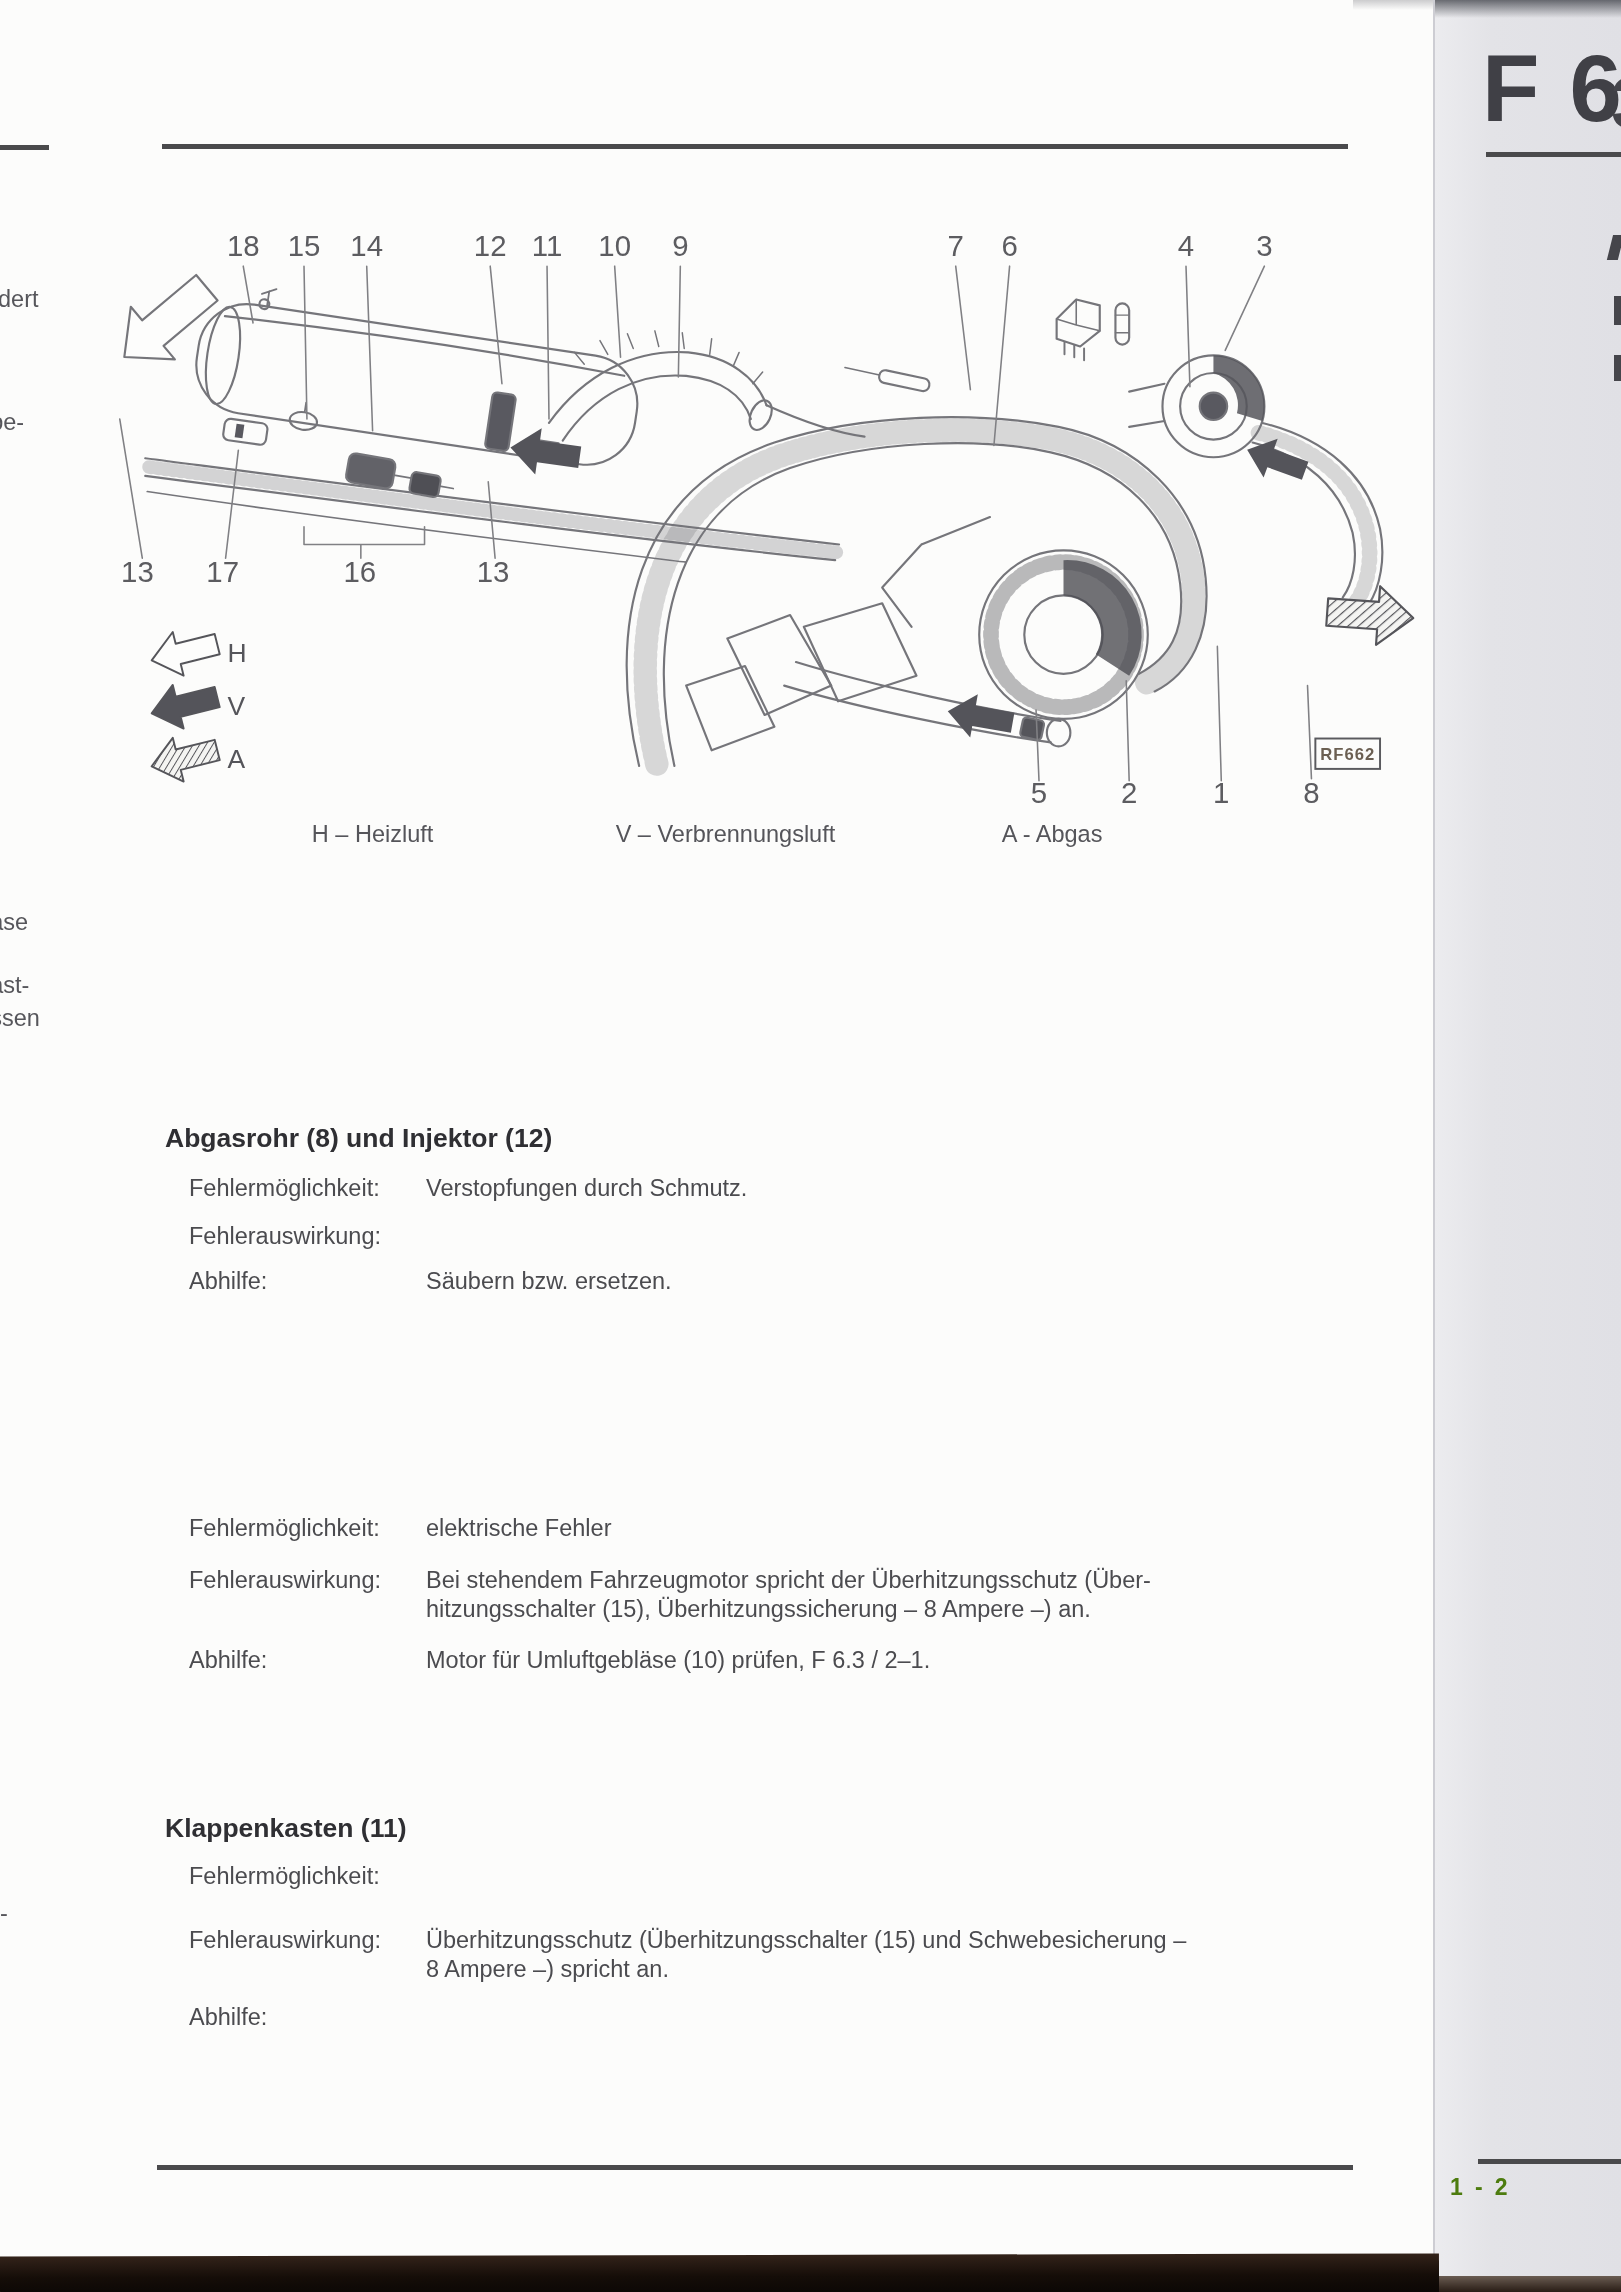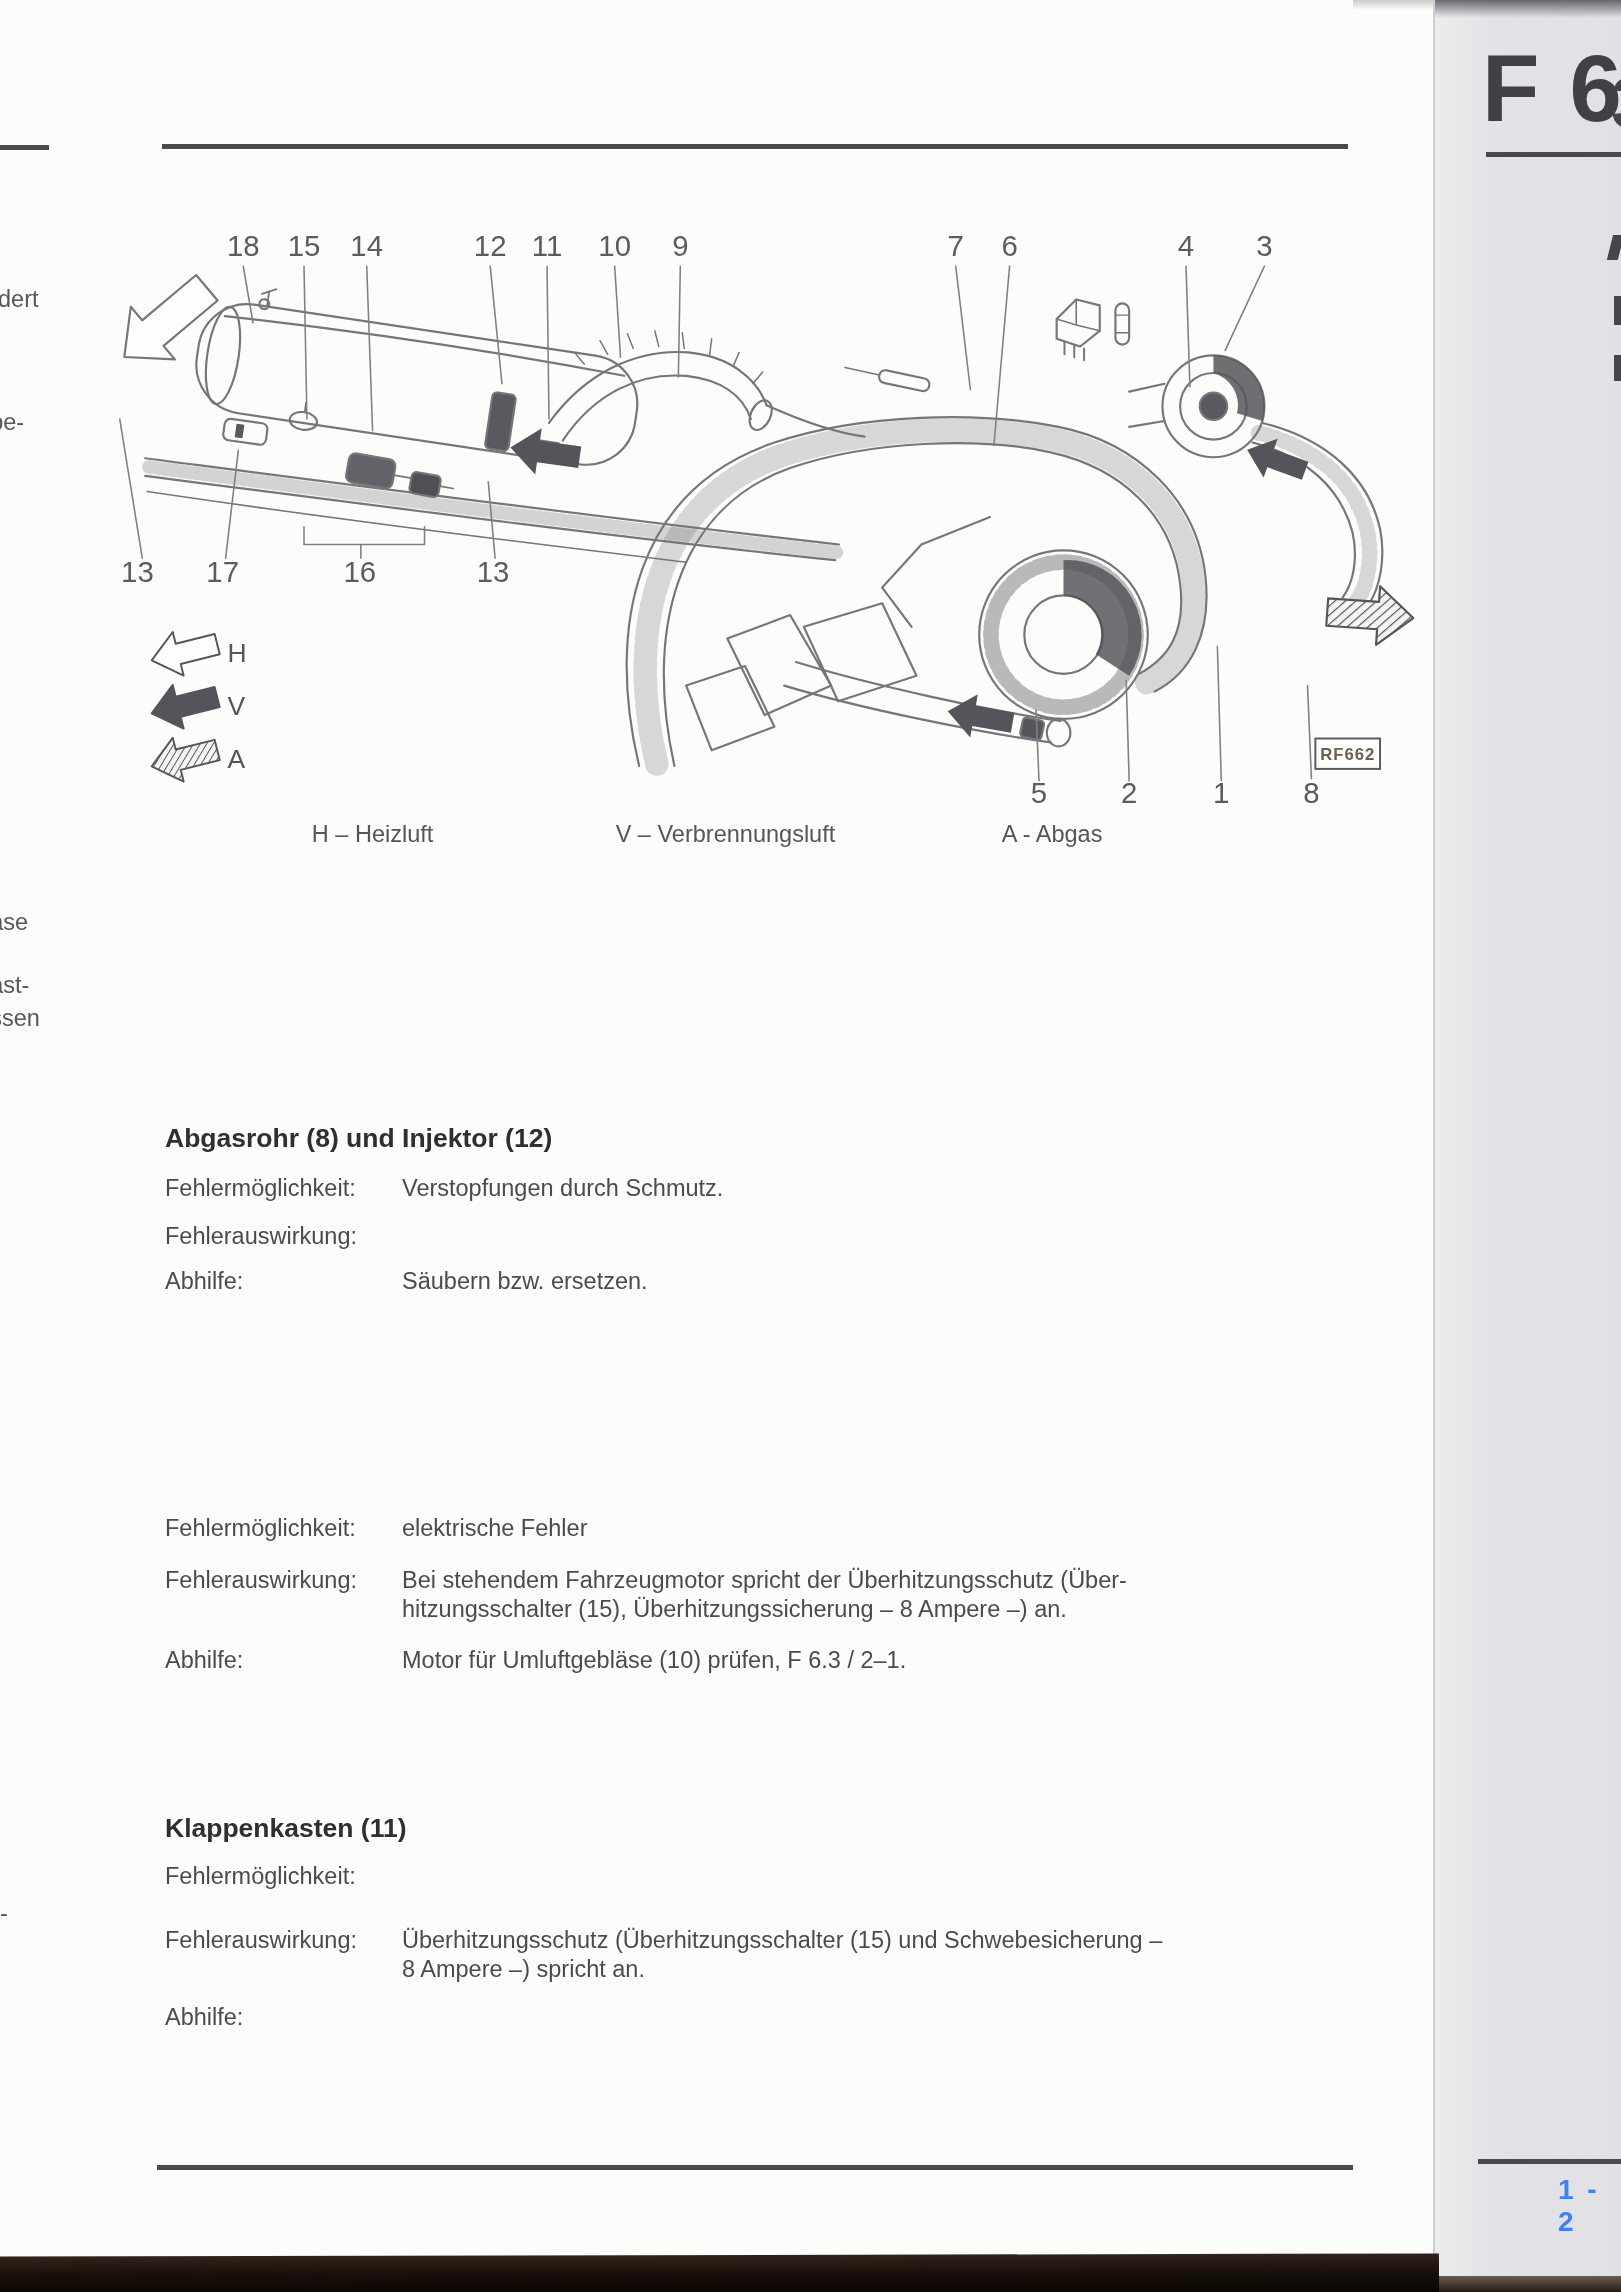--- a/index.html
+++ b/index.html
@@ -22,30 +22,30 @@
   }
   .page-top-shade{position:absolute;left:1353px;top:0;width:80px;height:9.8px;
     background:linear-gradient(180deg,rgba(60,60,70,.25),rgba(60,60,70,0));}
   
   .rule{position:absolute;background:#4a4a4c;height:4.9px;}
   
   .tab-code{position:absolute;left:1482px;top:35px;color:#404046;white-space:nowrap;}
   .tab-code .big{font-size:94px;font-weight:bold;letter-spacing:2px;}
   .tab-partial{position:absolute;left:1611px;top:61px;font-size:73px;font-weight:bold;color:#45454b;}
   
-  .page-number{position:absolute;left:1558px;top:2174px;font-size:28px;font-weight:bold;color:#3b82f6;letter-spacing:2.9px;}
+  .page-number{position:absolute;left:1450px;top:2174px;font-size:23px;font-weight:bold;color:#4d7c0f;letter-spacing:2.9px;}
   
   .frag{position:absolute;left:-9.8px;font-size:23.5px;color:#56565b;white-space:nowrap;}
   
   .edge-mark{position:absolute;background:#45454b;}
   
   .sec{position:absolute;left:165px;width:1245px;font-size:23.5px;line-height:29px;color:#4b4b4f;}
   .sec h3{margin:0;font-size:26.5px;line-height:31px;font-weight:bold;color:#2f2f33;}
   .row{display:flex;align-items:flex-start;}
-  .lbl{width:237px;flex:none;}
+  .lbl{width:237px;flex:none;margin-left:24px;}
   .val{flex:1;}
   .indent{padding-left:46px;}
   
   svg text{font-family:"Liberation Sans",sans-serif;}
   .callout{font-size:30px;fill:#5c5c60;}
   .legend-sym{font-size:27px;fill:#55555a;}
   .legend-txt{font-size:24px;fill:#55555a;}
   .ref-txt{font-size:17px;font-weight:bold;fill:#6b5f52;letter-spacing:1px;}
   
   .footer-bar{

